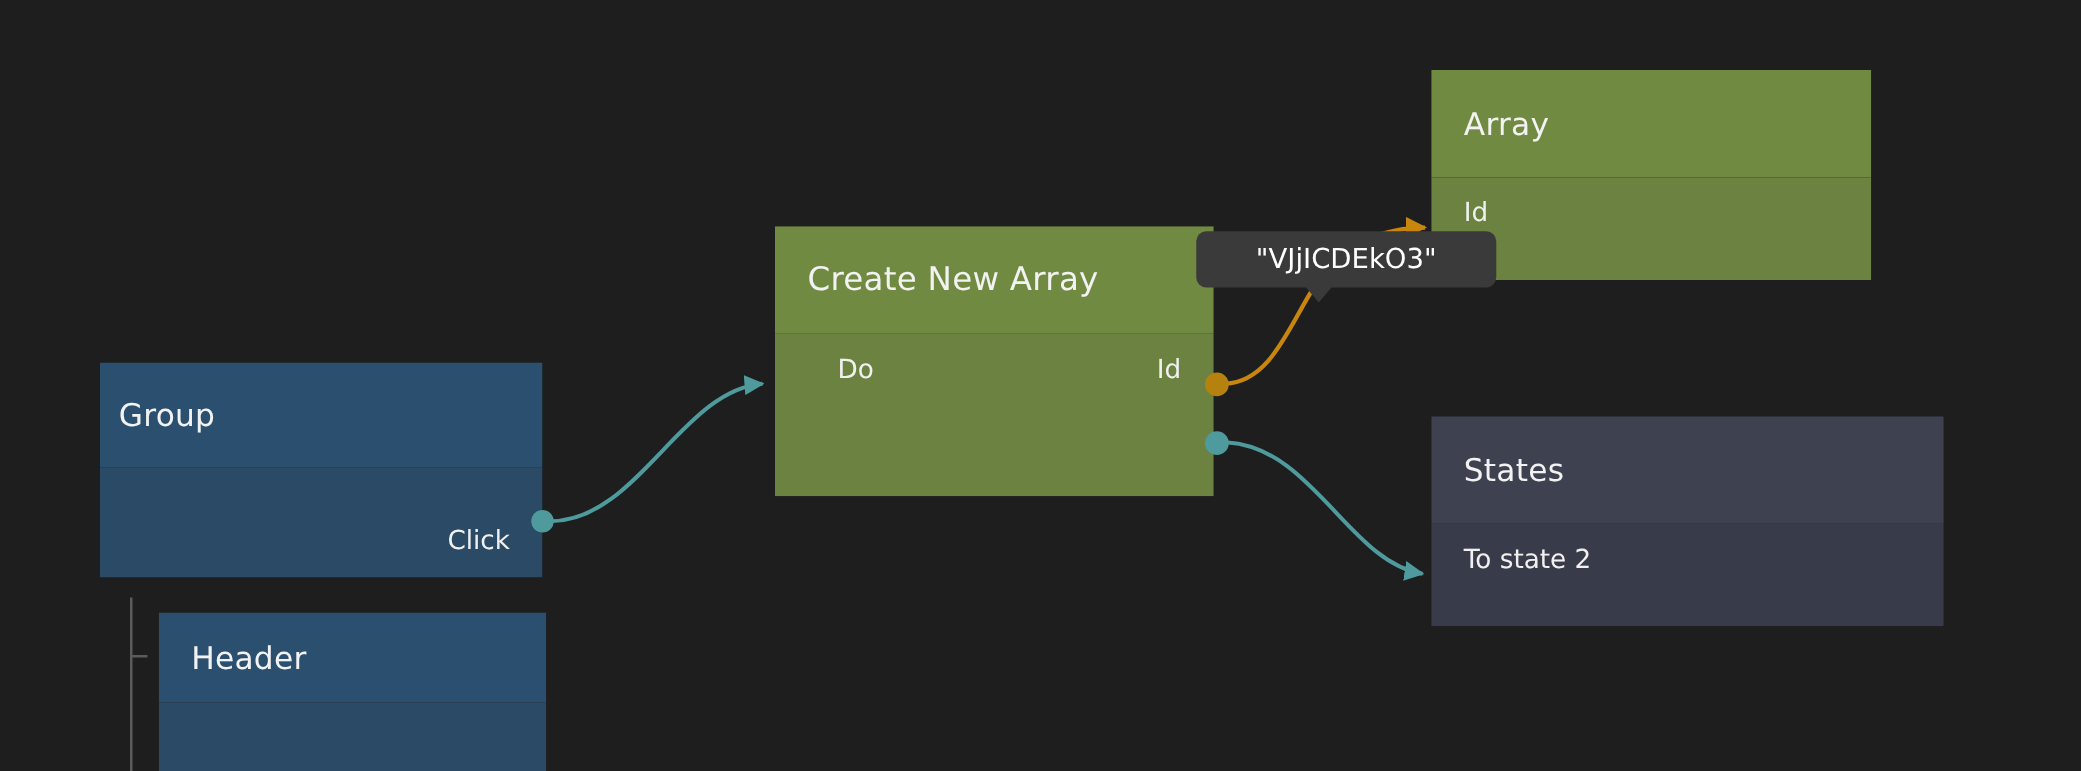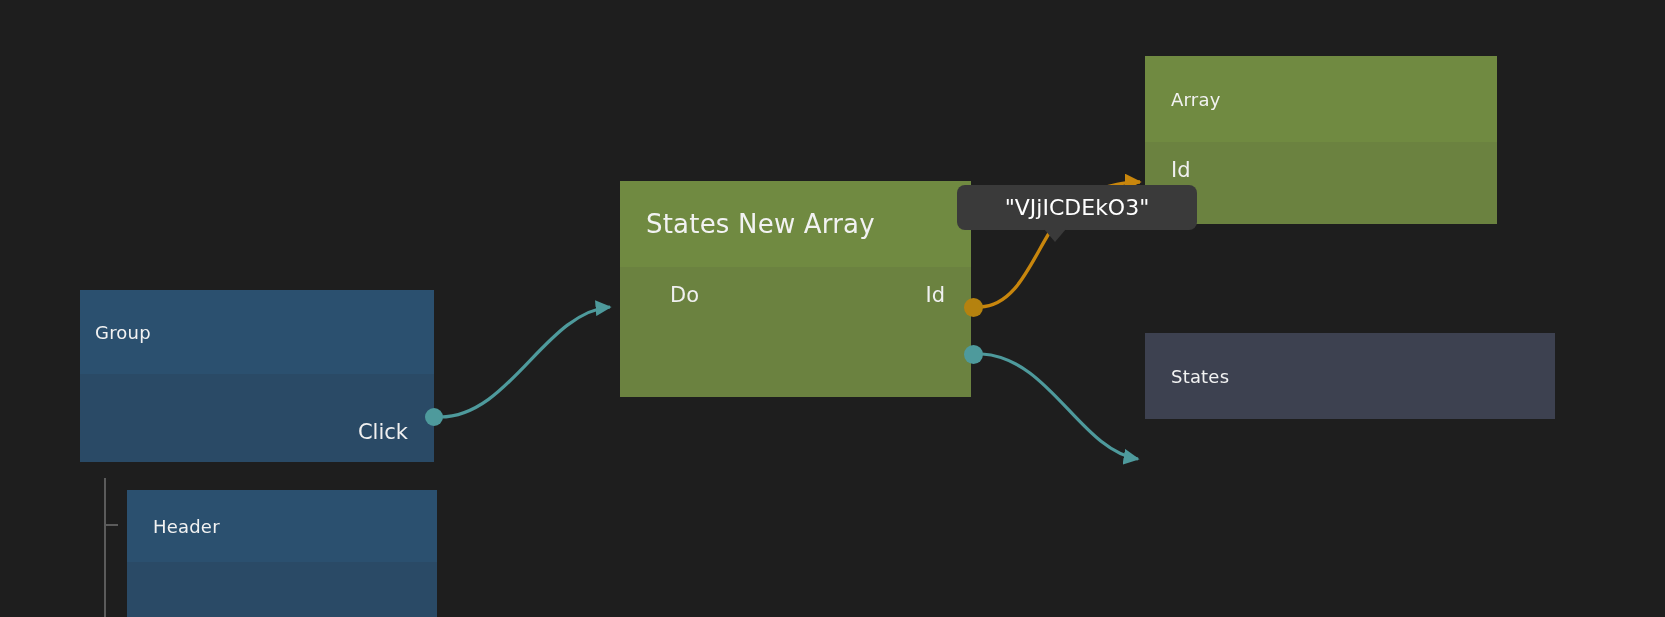--- a/index.html
+++ b/index.html
@@ -37,21 +37,21 @@
   .node {
     position: absolute;
     box-sizing: border-box;
     overflow: hidden;
   }
   .node-header {
     box-sizing: border-box;
     display: flex;
     align-items: center;
     padding: 0 26px;
-    font-size: 18px;
+    font-size: 25px;
     letter-spacing: .2px;
     color: #f2f2f2;
     white-space: nowrap;
   }
   .node-body {
     box-sizing: border-box;
     position: relative;
   }
   .port-row {
     box-sizing: border-box;
@@ -151,21 +151,21 @@
 
   <div class="node blue" style="left:127px; top:490px; width:310px; height:127px;">
     <div class="node-header" style="height:72px;">
       <span>Header</span>
     </div>
     <div class="node-body" style="height:55px;"></div>
   </div>
 
   <div class="node green" style="left:620px; top:181px; width:351px; height:216px;">
     <div class="node-header" style="height:86px; font-size:26px;">
-      <span>States New Array</span>
+      <span>Create New Array</span>
     </div>
     <div class="node-body" style="height:130px;">
       <div class="port-row" style="position:absolute; left:0; top:12px; width:100%; height:32px;margin-left:24px;">
         <span>Do</span>
       </div>
       <div class="port-row out" style="position:absolute; left:0; top:12px; width:100%; height:32px;">
         <span>Id</span>
       </div>
     </div>
   </div>
@@ -180,20 +180,25 @@
       <div class="port-row" style="position:absolute; left:0; top:12px; width:100%; height:32px;">
         <span>Id</span>
       </div>
     </div>
   </div>
 
   <div class="node slate" style="left:1145px; top:333px; width:410px; height:168px;">
     <div class="node-header" style="height:86px;">
       <span>States</span>
     </div>
+    <div class="node-body" style="height:82px;">
+      <div class="port-row" style="position:absolute; left:0; top:12px; width:100%; height:32px;">
+        <span>To state 2</span>
+      </div>
+    </div>
   </div>
 
   <div class="tooltip" style="left:957px; top:185px; width:196px; height:45px;">
     <span>"VJjICDEkO3"</span>
   </div>
   <div class="tooltip-arrow" style="left:1044px; top:229px;"></div>
 
 </div>
 
 </body></html>

